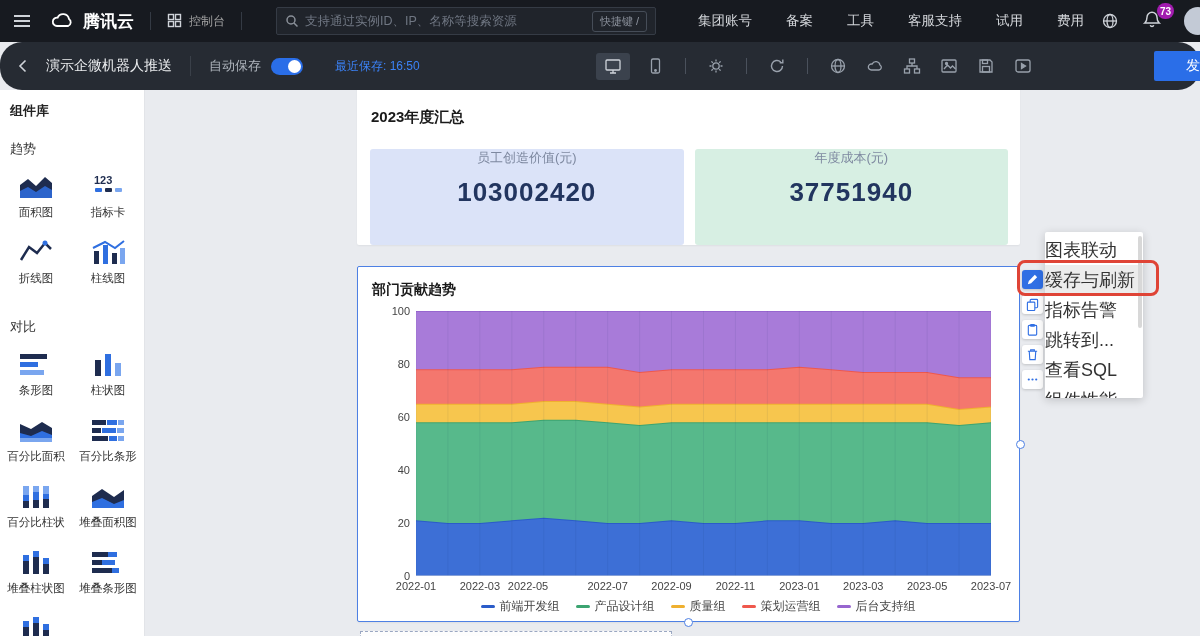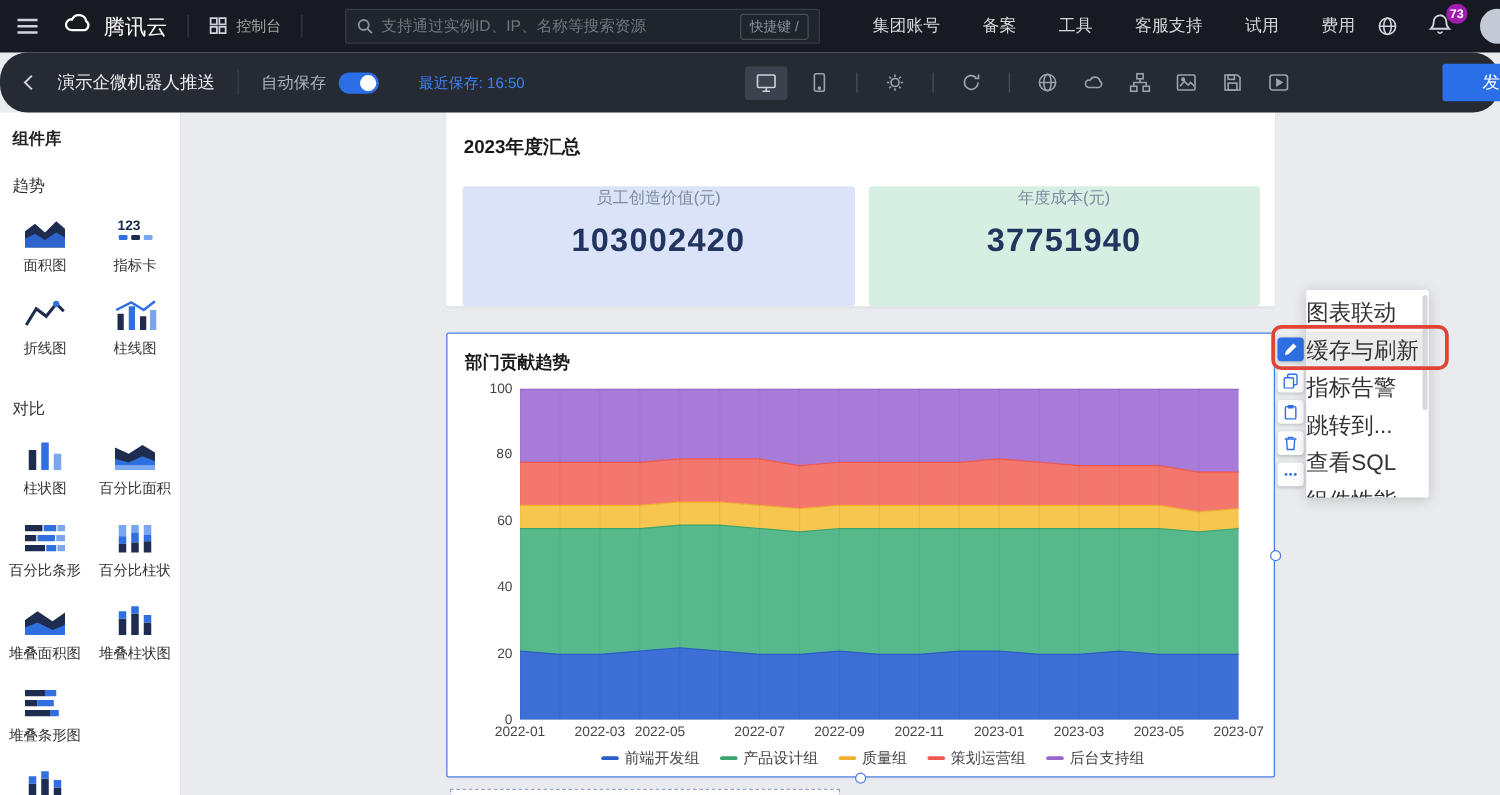--- a/index.html
+++ b/index.html
@@ -5,21 +5,21 @@
   * { margin:0; padding:0; box-sizing:border-box; }
   html,body { width:1200px; height:636px; overflow:hidden; position:relative;
     font-family:"Liberation Sans","DejaVu Sans",sans-serif; background:#e9ebef; }
 
   
   .topbar{position:absolute;top:0;left:0;width:1200px;height:42px;background:#171a20;
     display:flex;align-items:center;color:#d6d9dd;z-index:100;}
   .hamburger{width:44px;height:42px;display:flex;flex-direction:column;align-items:center;
     justify-content:center;gap:3px;cursor:pointer;}
   .hamburger i{display:block;width:16px;height:2px;background:#cfd3d9;}
-  .logo{display:flex;align-items:flex-start;gap:7px;font-size:17px;font-weight:normal;color:#fff;margin-left:6px;}
+  .logo{display:flex;align-items:center;gap:7px;font-size:17px;font-weight:bold;color:#fff;margin-left:6px;}
   .tb-sep{width:1px;height:18px;background:#343a44;margin:0 16px;}
   .console{display:flex;align-items:flex-start;gap:7px;font-size:12px;color:#a3a3a3;}
   .searchbox{display:flex;align-items:center;width:380px;height:28px;background:#20242b;
     border:1px solid #353b45;border-radius:2px;margin-left:18px;padding:0 8px;}
   .searchbox input{flex:1;background:transparent;border:none;outline:none;color:#aeb4bd;
     font-size:12.5px;font-family:inherit;}
   .searchbox input::placeholder{color:#6f7682;}
   .shortcut{border:1px solid #464d58;border-radius:3px;color:#8d939e;font-size:11px;
     padding:2px 7px;white-space:nowrap;}
   .tb-menu{display:flex;align-items:center;gap:34px;margin-left:42px;}
@@ -304,20 +304,30 @@
               <rect x="22" y="15" width="5" height="11" fill="#1e2c4f"></rect>
               <rect x="30" y="10" width="5" height="16" fill="#7aa6ef"></rect>
               <polyline points="3,10 15,4 25,10 34,3" fill="none" stroke="#2f6fe0" stroke-width="2"></polyline>
             </svg>
           </span>
           <span class="lbl">柱线图</span>
         </div>
       </div>
       <div class="sb-section-label">对比</div>
       <div class="sb-grid">
+        <div class="sb-item">
+          <span>
+            <svg class="icon" width="36" height="28" viewBox="0 0 36 28">
+              <rect x="2" y="4" width="27" height="5" fill="#1e2c4f"></rect>
+              <rect x="2" y="12" width="18" height="5" fill="#2f6fe0"></rect>
+              <rect x="2" y="20" width="24" height="5" fill="#7aa6ef"></rect>
+            </svg>
+          </span>
+          <span class="lbl">条形图</span>
+        </div>
         <div class="sb-item">
           <span>
             <svg class="icon" width="36" height="28" viewBox="0 0 36 28">
               <rect x="5" y="10" width="6" height="16" fill="#1e2c4f"></rect>
               <rect x="15" y="4" width="6" height="22" fill="#2f6fe0"></rect>
               <rect x="25" y="13" width="6" height="13" fill="#7aa6ef"></rect>
             </svg>
           </span>
           <span class="lbl">柱状图</span>
         </div>
@@ -462,21 +472,21 @@
           <line x1="479.1666666666667" y1="0" x2="479.1666666666667" y2="265" stroke="rgba(20,40,90,0.07)"></line>
           <line x1="511.1111111111111" y1="0" x2="511.1111111111111" y2="265" stroke="rgba(20,40,90,0.07)"></line>
           <line x1="543.0555555555555" y1="0" x2="543.0555555555555" y2="265" stroke="rgba(20,40,90,0.07)"></line>
           <line x1="575" y1="0" x2="575" y2="265" stroke="rgba(20,40,90,0.07)"></line>
           <line x1="0" y1="265" x2="575" y2="265" stroke="#d0d3d8"></line>
         </svg>
         <div class="ylabel" style="top: 259px;">0</div>
         <div class="ylabel" style="top: 206px;">20</div>
         <div class="ylabel" style="top: 153px;">40</div>
         <div class="ylabel" style="top: 100px;">60</div>
-        <div class="ylabel" style="top: 47px; font-family: Liberation Mono, monospace;">80</div>
+        <div class="ylabel" style="top: 47px;">80</div>
         <div class="ylabel" style="top: -6px;">100</div>
       </div>
     <div class="xlabels" id="xlabels">
         <div class="xlabel" style="left: 0px;">2022-01</div>
         <div class="xlabel" style="left: 63.8889px;">2022-03</div>
         <div class="xlabel" style="left: 112px;">2022-05</div>
         <div class="xlabel" style="left: 191.667px;">2022-07</div>
         <div class="xlabel" style="left: 255.556px;">2022-09</div>
         <div class="xlabel" style="left: 319.444px;">2022-11</div>
         <div class="xlabel" style="left: 383.333px;">2023-01</div>

